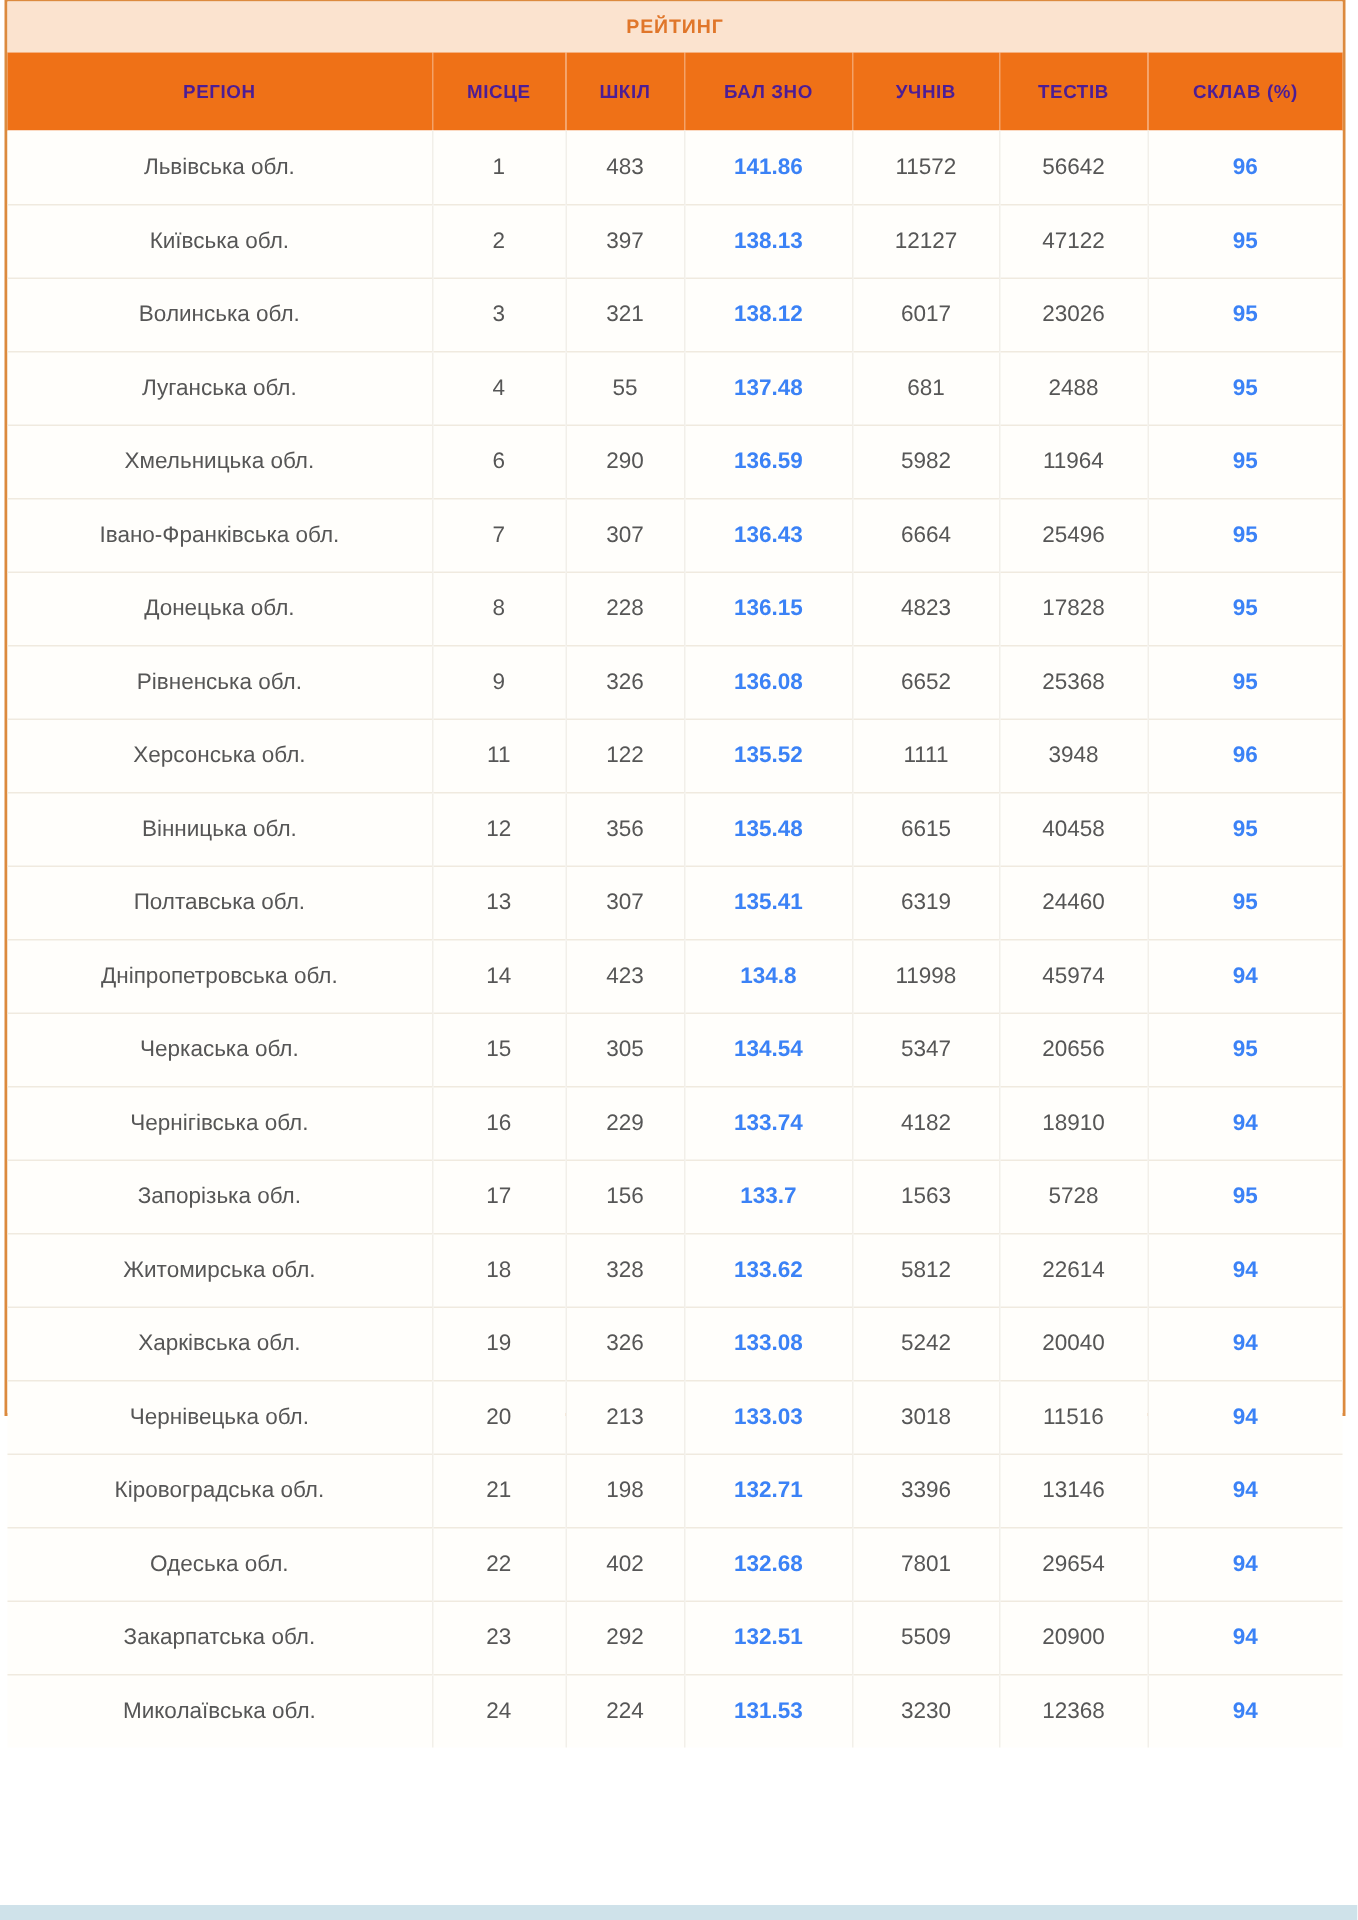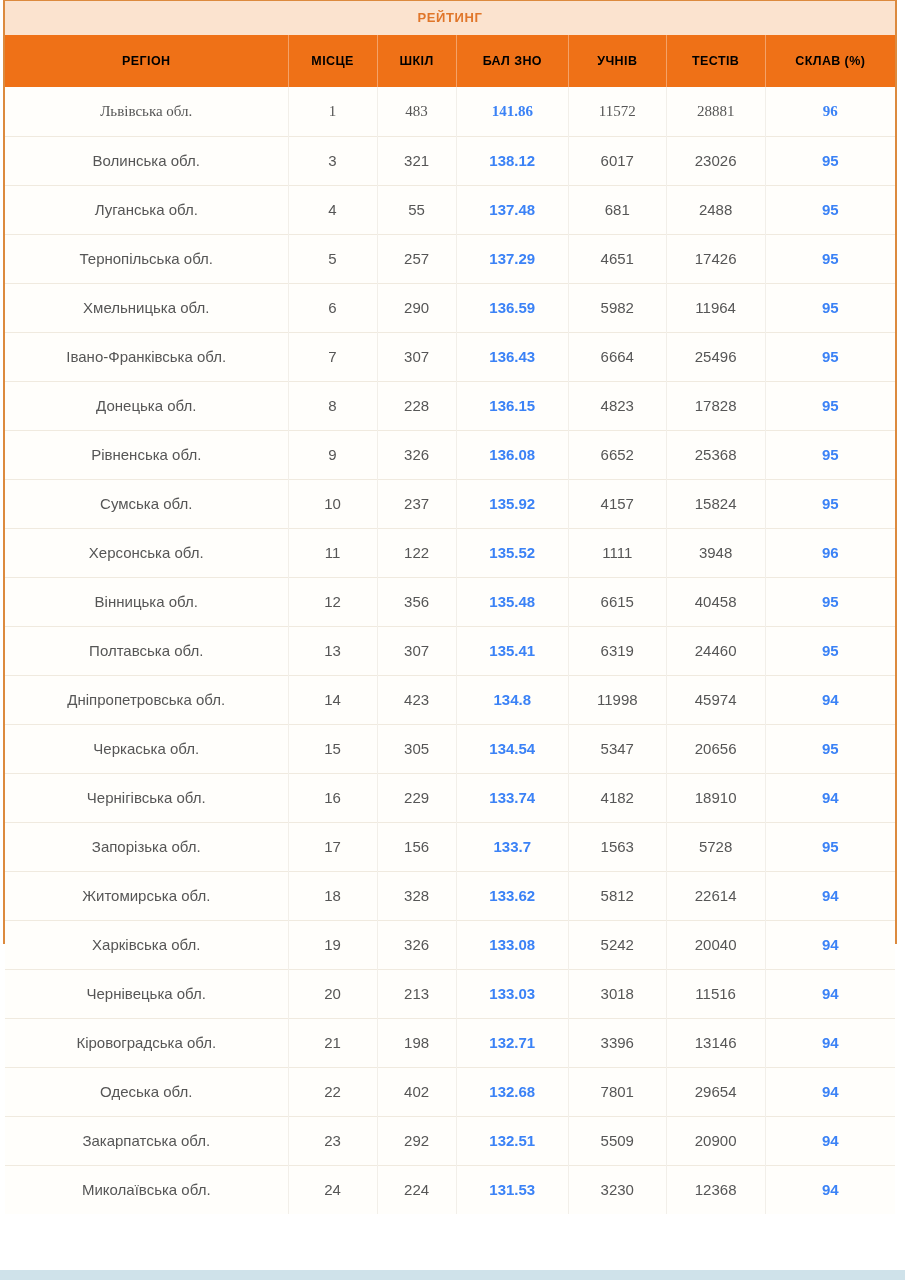--- a/index.html
+++ b/index.html
@@ -35,40 +35,40 @@
     text-align: center;
   }
   table {
     width: 100%;
     border-collapse: collapse;
     table-layout: fixed;
   }
   thead th {
     height: 52px;
     background: #ef7117;
-    color: #000000;
+    color: #4c1d95;
     font-size: 12.5px;
     font-weight: bold;
     letter-spacing: 0.4px;
     text-align: center;
     vertical-align: middle;
     border-left: 1px solid rgba(255,255,255,0.35);
   }
   thead th:first-child { border-left: none; }
   tbody td {
     height: 49px;
     text-align: center;
     vertical-align: middle;
     font-size: 15px;
     color: #565656;
     background: #fffefb;
     border-top: 1px solid #f0eadf;
     border-left: 1px solid #f2efe9;
   }
-  tbody tr:first-child td { border-top: none; font-family: Liberation Serif, serif; }
+  tbody tr:first-child td { border-top: none; }
   tbody td:first-child { border-left: none; }
   tbody td.bold {
     font-weight: bold;
     color: #3b82f6;
   }
 </style>
 </head>
 <body>
 
 <div class="page-strip"></div>
@@ -96,51 +96,51 @@
           <th>СКЛАВ (%)</th>
         </tr>
     </thead>
     <tbody id="body-rows">
         <tr>
           <td>Львівська обл.</td>
           <td>1</td>
           <td>483</td>
           <td class="bold">141.86</td>
           <td>11572</td>
-          <td>28881</td>
+          <td>56642</td>
           <td class="bold">96</td>
+        </tr>
+        <tr>
+          <td>Київська обл.</td>
+          <td>2</td>
+          <td>397</td>
+          <td class="bold">138.13</td>
+          <td>12127</td>
+          <td>47122</td>
+          <td class="bold">95</td>
         </tr>
         <tr>
           <td>Волинська обл.</td>
           <td>3</td>
           <td>321</td>
           <td class="bold">138.12</td>
           <td>6017</td>
           <td>23026</td>
           <td class="bold">95</td>
         </tr>
         <tr>
           <td>Луганська обл.</td>
           <td>4</td>
           <td>55</td>
           <td class="bold">137.48</td>
           <td>681</td>
           <td>2488</td>
           <td class="bold">95</td>
         </tr>
         <tr>
-          <td>Тернопільська обл.</td>
-          <td>5</td>
-          <td>257</td>
-          <td class="bold">137.29</td>
-          <td>4651</td>
-          <td>17426</td>
-          <td class="bold">95</td>
-        </tr>
-        <tr>
           <td>Хмельницька обл.</td>
           <td>6</td>
           <td>290</td>
           <td class="bold">136.59</td>
           <td>5982</td>
           <td>11964</td>
           <td class="bold">95</td>
         </tr>
         <tr>
           <td>Івано-Франківська обл.</td>
@@ -160,29 +160,20 @@
           <td>17828</td>
           <td class="bold">95</td>
         </tr>
         <tr>
           <td>Рівненська обл.</td>
           <td>9</td>
           <td>326</td>
           <td class="bold">136.08</td>
           <td>6652</td>
           <td>25368</td>
-          <td class="bold">95</td>
-        </tr>
-        <tr>
-          <td>Сумська обл.</td>
-          <td>10</td>
-          <td>237</td>
-          <td class="bold">135.92</td>
-          <td>4157</td>
-          <td>15824</td>
           <td class="bold">95</td>
         </tr>
         <tr>
           <td>Херсонська обл.</td>
           <td>11</td>
           <td>122</td>
           <td class="bold">135.52</td>
           <td>1111</td>
           <td>3948</td>
           <td class="bold">96</td>

